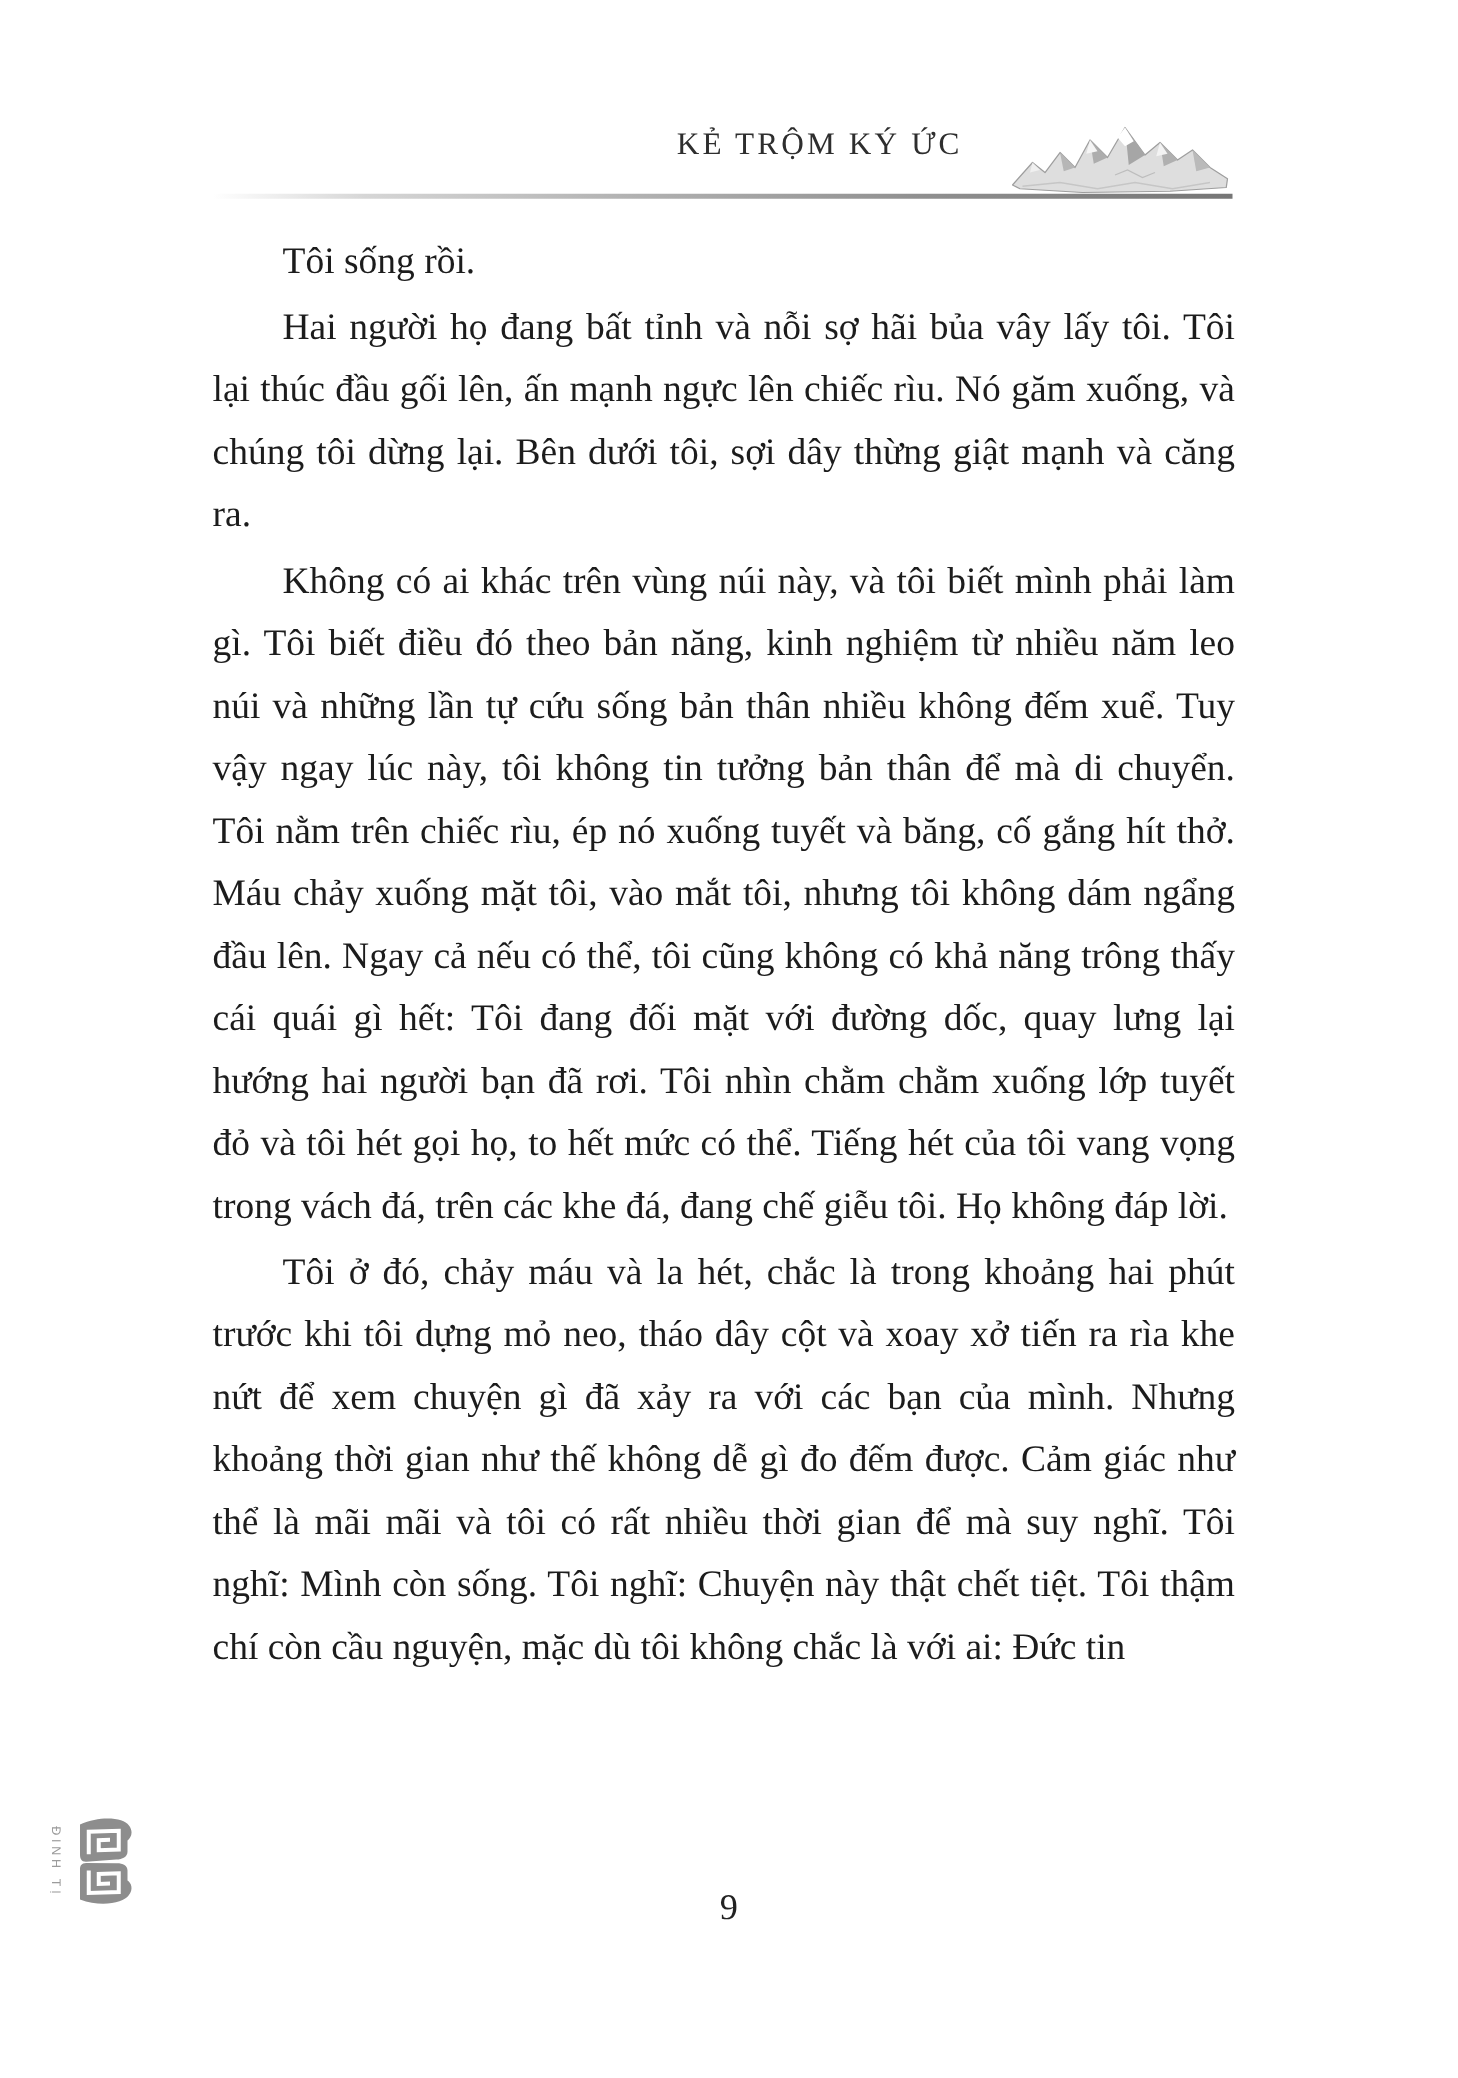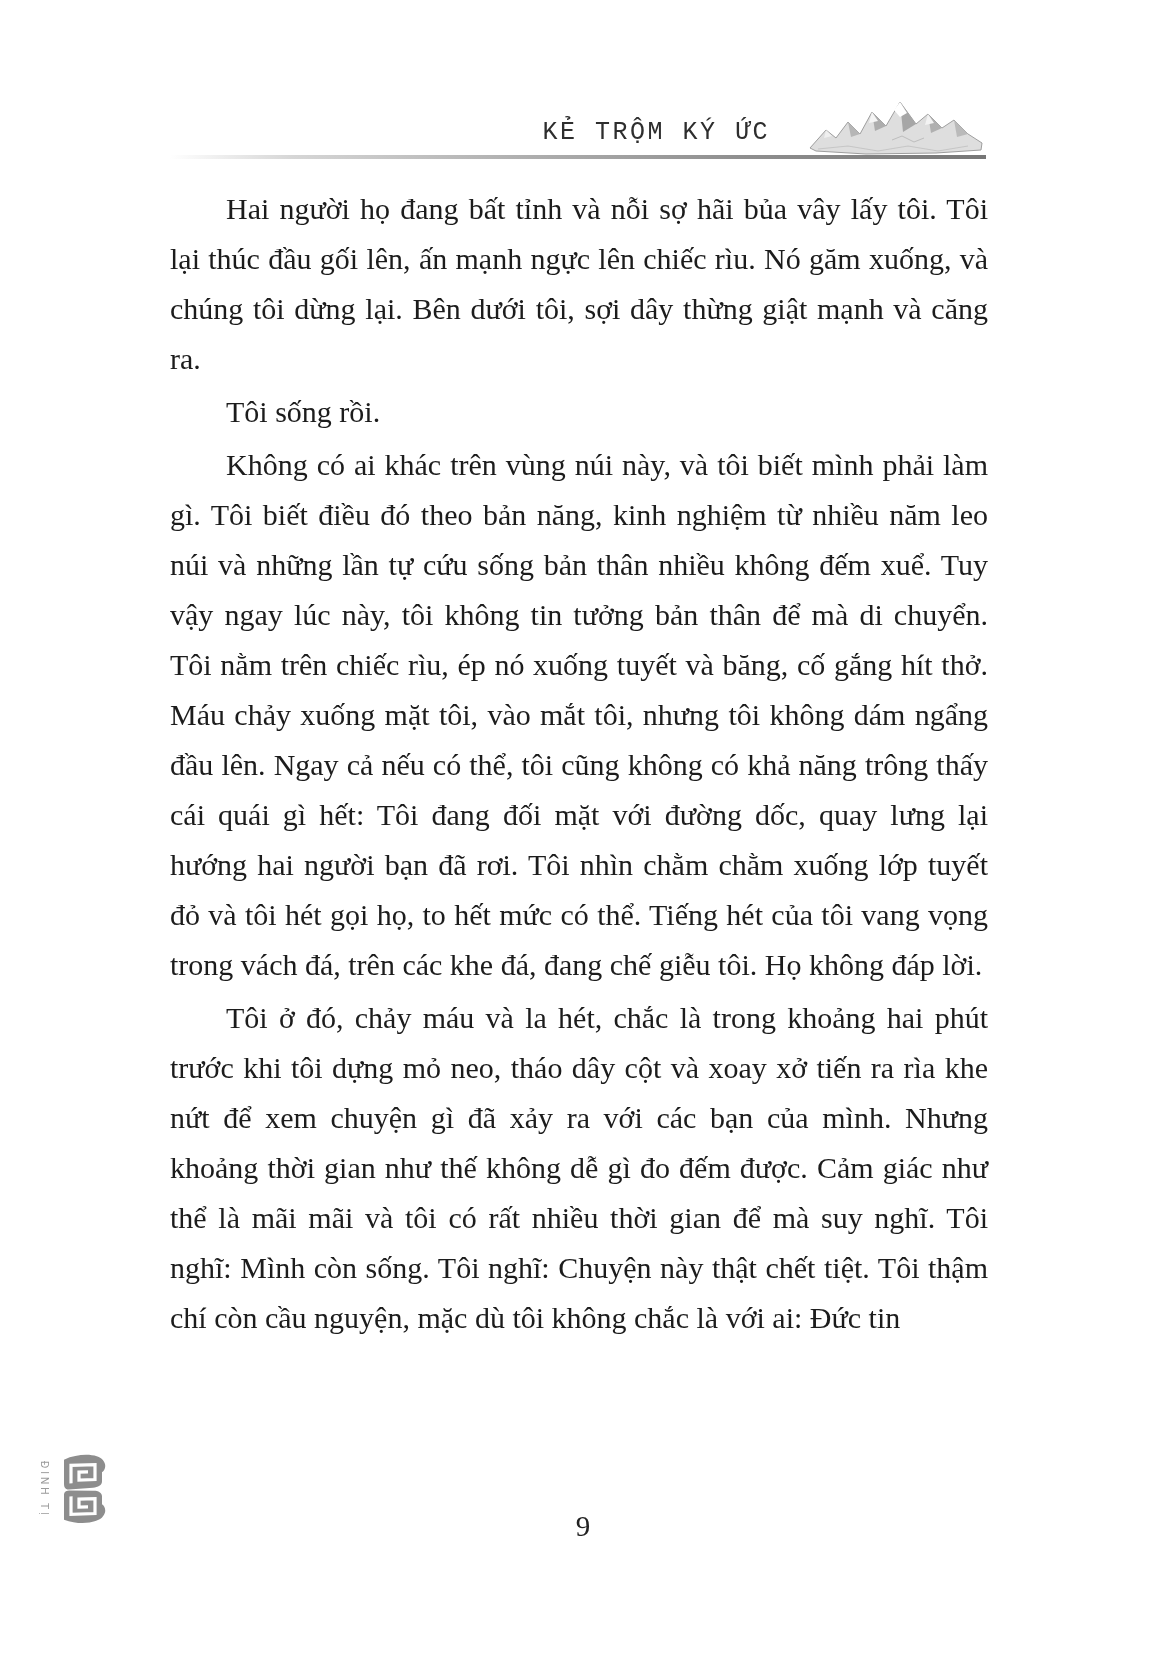--- a/index.html
+++ b/index.html
@@ -9,23 +9,23 @@
     height: 1662px;
     background: #ffffff;
     overflow: hidden;
     font-family: "Liberation Serif", "DejaVu Serif", serif;
     color: #1c1c1c;
   }
 
   
   .running-head {
     position: absolute;
-    top: 118px;
+    top: 102px;
     right: 396px;
-    font-family: Liberation Mono, monospace;
+    font-family: Liberation Serif, serif;
     font-size: 25px;
     font-weight: 400;
     letter-spacing: 2.5px;
     color: #2e2e2e;
     white-space: nowrap;
   }
   .mountains {
     position: absolute;
     left: 806px;
     top: 96px;
@@ -120,22 +120,22 @@
     <path d="M66 16 L72 25 L63 27 Z" fill="#f5f5f5"></path>
     <path d="M122 18 L128 27 L119 29 Z" fill="#f3f3f3"></path>
     <path d="M20 34 L26 40 L18 42 Z" fill="#f0f0f0"></path>
     <path d="M12 53 L42 50 L72 55 L102 50 L132 55 L162 50" stroke="#c6c6c6" stroke-width="1.2" fill="none"></path>
     <path d="M86 44 L96 40 L108 46 L118 42" stroke="#bdbdbd" stroke-width="1" fill="none"></path>
   </svg>
 
   <div class="head-rule"></div>
 
   <div class="body-text">
+    <p>Tôi sống rồi.</p>
     <p>Hai người họ đang bất tỉnh và nỗi sợ hãi bủa vây lấy tôi. Tôi lại thúc đầu gối lên, ấn mạnh ngực lên chiếc rìu. Nó găm xuống, và chúng tôi dừng lại. Bên dưới tôi, sợi dây thừng giật mạnh và căng ra.</p>
-    <p>Tôi sống rồi.</p>
     <p>Không có ai khác trên vùng núi này, và tôi biết mình phải làm gì. Tôi biết điều đó theo bản năng, kinh nghiệm từ nhiều năm leo núi và những lần tự cứu sống bản thân nhiều không đếm xuể. Tuy vậy ngay lúc này, tôi không tin tưởng bản thân để mà di chuyển. Tôi nằm trên chiếc rìu, ép nó xuống tuyết và băng, cố gắng hít thở. Máu chảy xuống mặt tôi, vào mắt tôi, nhưng tôi không dám ngẩng đầu lên. Ngay cả nếu có thể, tôi cũng không có khả năng trông thấy cái quái gì hết: Tôi đang đối mặt với đường dốc, quay lưng lại hướng hai người bạn đã rơi. Tôi nhìn chằm chằm xuống lớp tuyết đỏ và tôi hét gọi họ, to hết mức có thể. Tiếng hét của tôi vang vọng trong vách đá, trên các khe đá, đang chế giễu tôi. Họ không đáp lời.</p>
     <p>Tôi ở đó, chảy máu và la hét, chắc là trong khoảng hai phút trước khi tôi dựng mỏ neo, tháo dây cột và xoay xở tiến ra rìa khe nứt để xem chuyện gì đã xảy ra với các bạn của mình. Nhưng khoảng thời gian như thế không dễ gì đo đếm được. Cảm giác như thể là mãi mãi và tôi có rất nhiều thời gian để mà suy nghĩ. Tôi nghĩ: Mình còn sống. Tôi nghĩ: Chuyện này thật chết tiệt. Tôi thậm chí còn cầu nguyện, mặc dù tôi không chắc là với ai: Đức tin</p>
   </div>
 
   <div class="page-number">9</div>
 
   <div class="publisher-logo">
     <span class="publisher-name">ĐINH TỊ</span>
     <svg class="publisher-mark" viewBox="0 0 54 72" xmlns="http://www.w3.org/2000/svg">
       <g transform="skewY(-2)">

